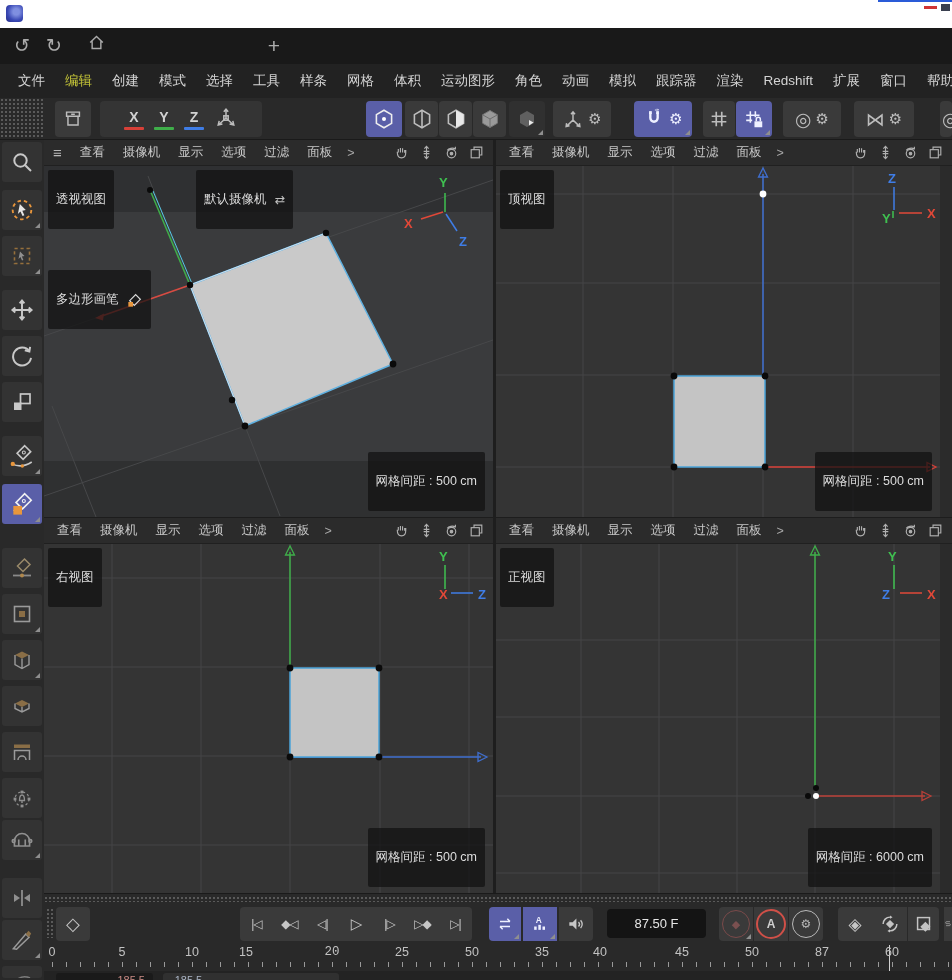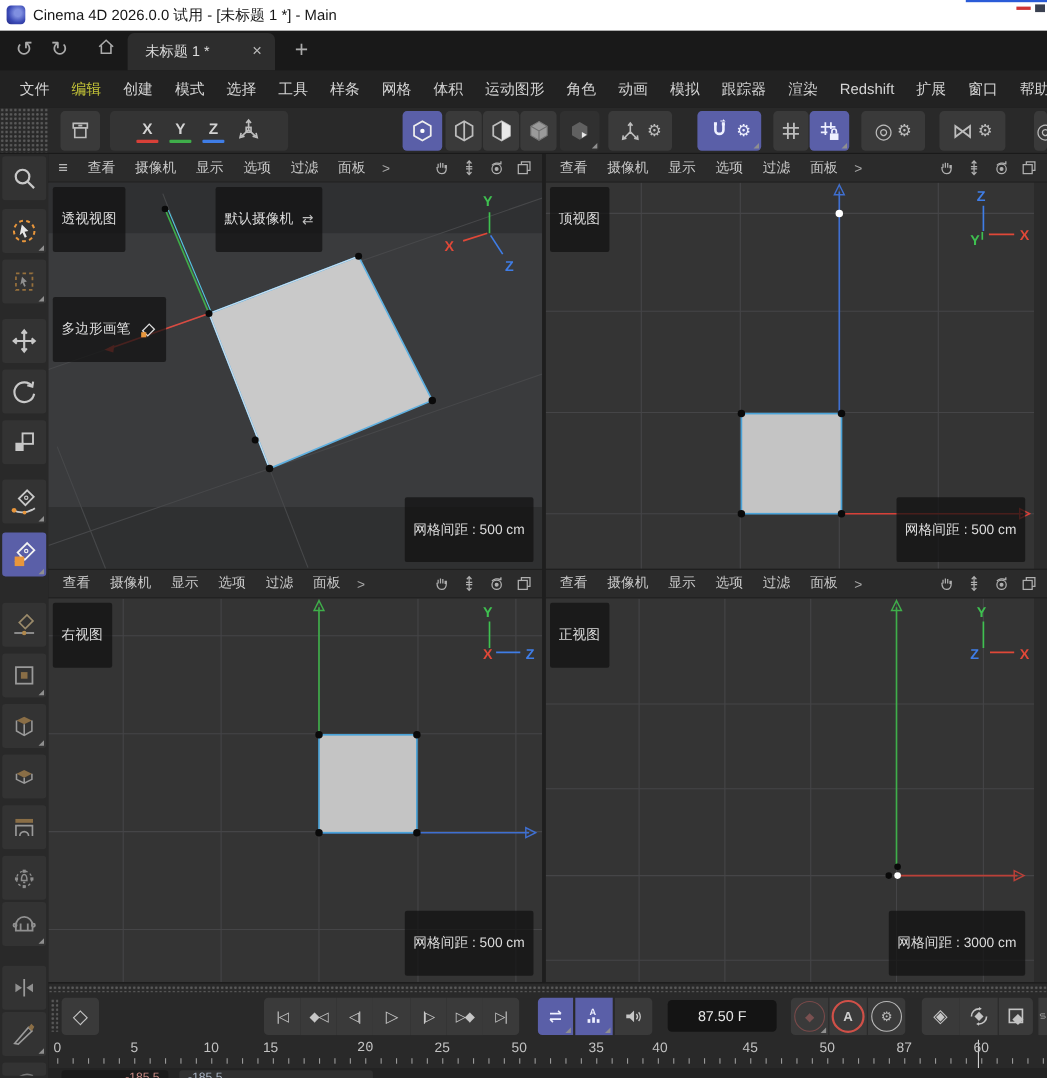--- a/index.html
+++ b/index.html
@@ -66,38 +66,33 @@
   #row3{position:absolute;left:0;top:77px;width:908px;height:10px;background:#232323;overflow:hidden;}
   .r3f{position:absolute;top:2px;height:16px;border-radius:3px;font-size:11px;line-height:14px;padding:0 8px;}
 </style>
 </head>
 <body>
 
 <div id="app">
 
   <div id="titlebar" class="abs">
     <span class="logo"></span>
-    <span class="ttext">Cinema 4D 2026.0.0 试用 - [未标题 1 *] - Main</span>
   </div>
   <div class="abs art-blue"></div>
   <div class="abs art-red"></div>
   <div class="abs art-dark"></div>
 
   <div id="tabbar" class="abs">
     <span class="tb-ic" style="left:10px">↺</span>
     <span class="tb-ic" style="left:42px">↻</span>
     <span class="tb-ic" style="left:84px;top:5px">
       <svg width="19" height="19" viewBox="0 0 24 24" fill="none" stroke="#ababab" stroke-width="1.8">
           <path d="M4,12 L12,4.5 L20,12 M6.5,10.5 V19.5 H17.5 V10.5"></path>
         </svg>
     </span>
-    <div id="tab-active">
-      <span class="tname">未标题 1 *</span>
-      <span class="tclose">×</span>
-    </div>
     <span class="tb-ic" style="left:262px;font-size:21px">+</span>
   </div>
 
   <div id="menubar" class="abs">
     <div style="display:flex">
         <span class="mi">文件</span>
         <span class="mi active">编辑</span>
         <span class="mi">创建</span>
         <span class="mi">模式</span>
         <span class="mi">选择</span>
@@ -600,21 +595,21 @@
       <circle cx="320" cy="244" r="3" fill="#0a0a0a"></circle>
       <circle cx="312" cy="252" r="3" fill="#0a0a0a"></circle>
       <circle cx="320" cy="252" r="3" fill="#ffffff"></circle>
       <line x1="398" y1="21" x2="398" y2="45" stroke="#3fc050" stroke-width="1.5"></line>
       <line x1="404" y1="49" x2="426" y2="49" stroke="#e04838" stroke-width="1.5"></line>
       <text x="392" y="17" class="gz" fill="#3fc050">Y</text>
       <text x="386" y="55" class="gz" fill="#3f7de6">Z</text>
       <text x="431" y="55" class="gz" fill="#e04838">X</text>
     </svg>
     <span class="vp-chip" style="left:4px;top:4px">正视图</span>
-    <span class="vp-chip gridchip">网格间距 : 3000 cm</span>
+    <span class="vp-chip gridchip">网格间距 : 6000 cm</span>
   </div>
 
   <div class="abs split-v"></div>
   <div class="abs strip dots" style="top:166px;height:351px"></div>
   <div class="abs strip dots" style="top:544px;height:349px"></div>
 
   <div id="bottombar" class="abs">
     <div class="abs dots" style="left:0;top:2px;width:908px;height:6px"></div>
     <div class="abs dots" style="left:2px;top:14px;width:7px;height:30px"></div>
     <div class="bbtn" style="left:12px;width:34px;border-radius:4px;font-size:18px">◇</div>

